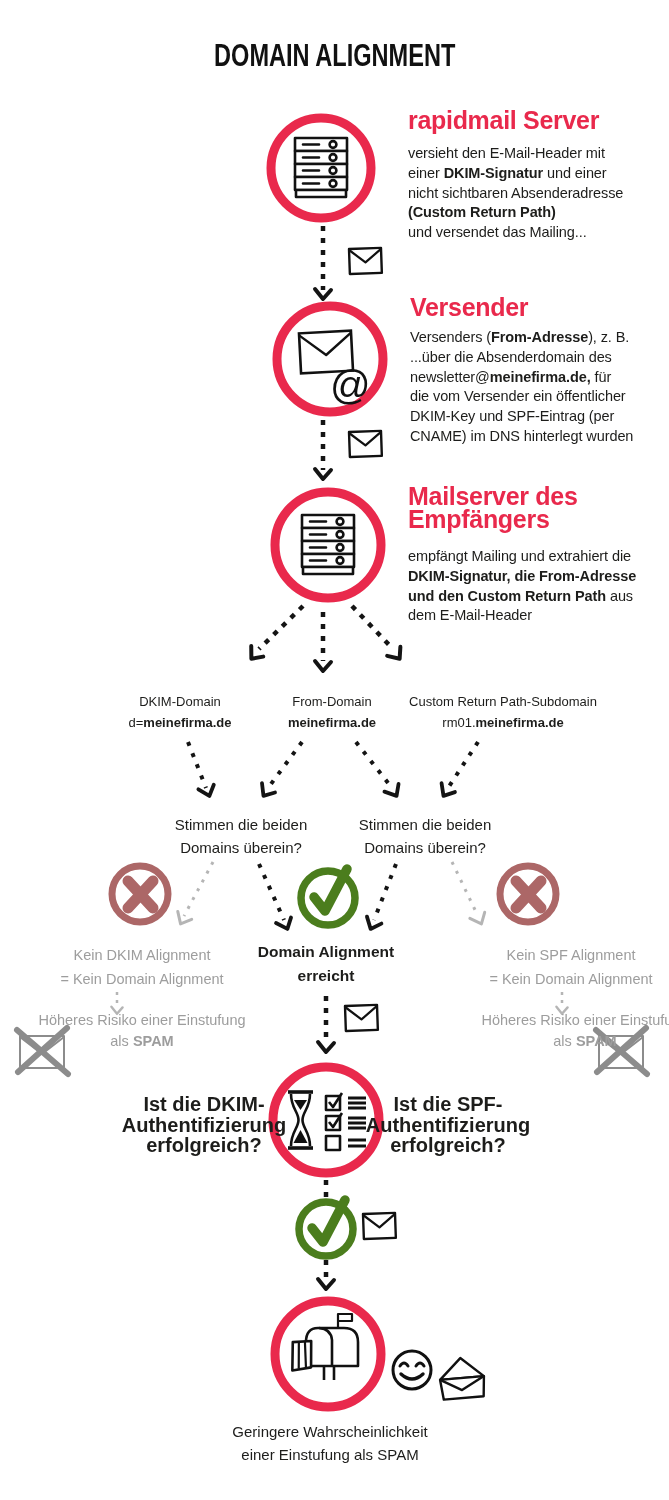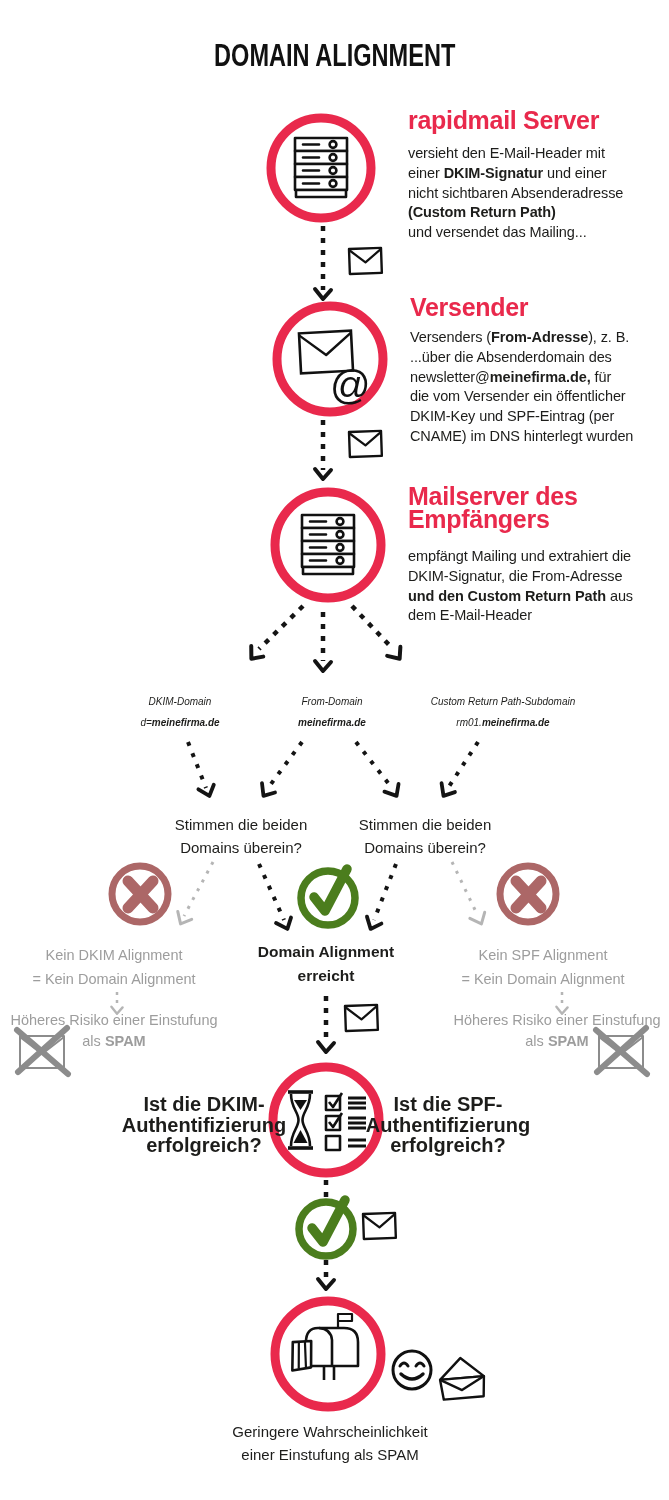--- a/index.html
+++ b/index.html
@@ -7,23 +7,23 @@
           font-family:"Liberation Sans","DejaVu Sans",sans-serif;color:#1d1d1b;}
   .abs{position:absolute;}
   svg.layer{position:absolute;left:0;top:0;}
   .title-wrap{position:absolute;left:0;top:38px;width:669px;text-align:center;}
   .title{display:inline-block;font-size:31px;font-weight:700;letter-spacing:0px;
          transform:scaleX(0.76);transform-origin:50% 50%;color:#111;white-space:nowrap;}
   .heading{font-size:25px;font-weight:700;letter-spacing:-0.3px;color:#e9294c;
            line-height:23px;white-space:nowrap;}
   .body{font-size:14.5px;line-height:19.8px;letter-spacing:-0.1px;white-space:nowrap;}
   .ctr{text-align:center;}
-  .lbl{font-size:10px;line-height:20.5px;white-space:nowrap;font-style:italic;}
+  .lbl{font-size:13px;line-height:20.5px;white-space:nowrap;}
   .q{font-size:15px;line-height:23px;white-space:nowrap;}
-  .gray{color:#9d9d9d;}
+  .gray{color:#9d9d9d;margin-left:28px;}
   .outc{font-size:15.5px;font-weight:700;line-height:24px;white-space:nowrap;}
   .risk{font-size:14.5px;line-height:20.5px;white-space:nowrap;}
   .auth{font-size:20px;font-weight:700;line-height:20.5px;white-space:nowrap;}
   .final{font-size:15px;line-height:22.5px;white-space:nowrap;}
 </style>
 </head>
 <body>
 
 <div id="canvas">
 
@@ -206,21 +206,21 @@
     <div><span>DKIM-Key und SPF-Eintrag (per</span></div>
     <div><span>CNAME) im DNS hinterlegt wurden</span></div>
   </div>
 
   <div class="abs heading" style="left:408px;top:485px">
     <div>Mailserver des</div>
     <div>Empfängers</div>
   </div>
   <div class="abs body" style="left:408px;top:547px">
     <div><span>empfängt Mailing und extrahiert die</span></div>
-    <div><span style="font-weight: 400; text-align: right;">DKIM-Signatur, die From-Adresse</span></div>
+    <div><span style="font-weight: 700; text-align: right;">DKIM-Signatur, die From-Adresse</span></div>
     <div><span style="font-weight: 700;">und den Custom Return Path</span><span> aus</span></div>
     <div><span>dem E-Mail-Header</span></div>
   </div>
 
   <div class="abs lbl ctr" style="left:70px;top:692px;width:220px">
     <div>DKIM-Domain</div>
     <div><span>d=</span><span style="font-weight: 700;">meinefirma.de</span></div>
   </div>
   <div class="abs lbl ctr" style="left:222px;top:692px;width:220px">
     <div>From-Domain</div>

